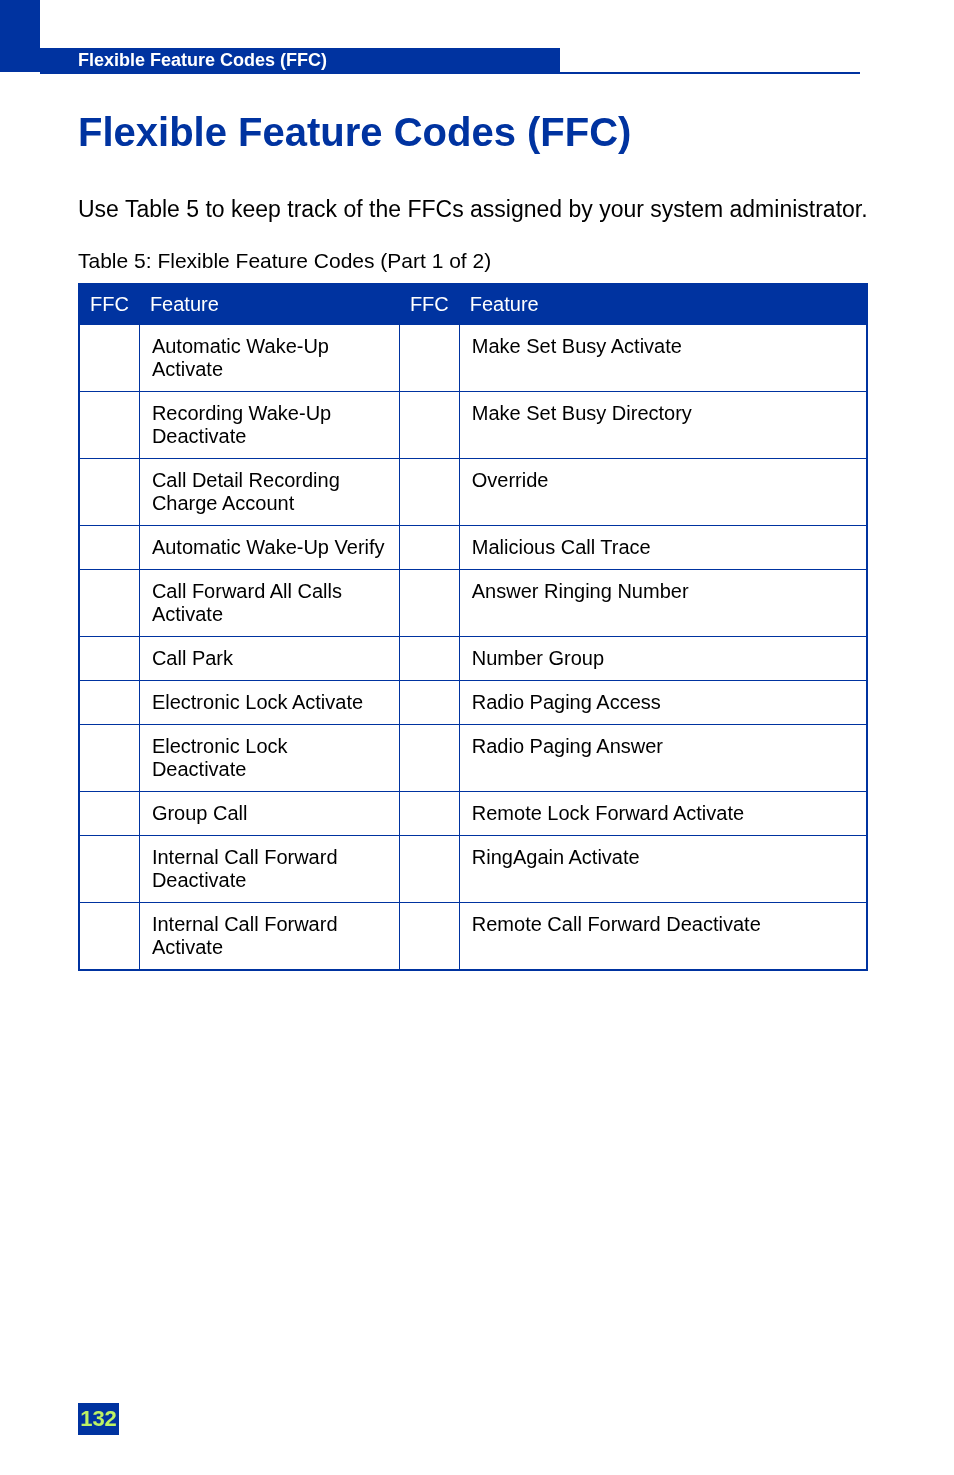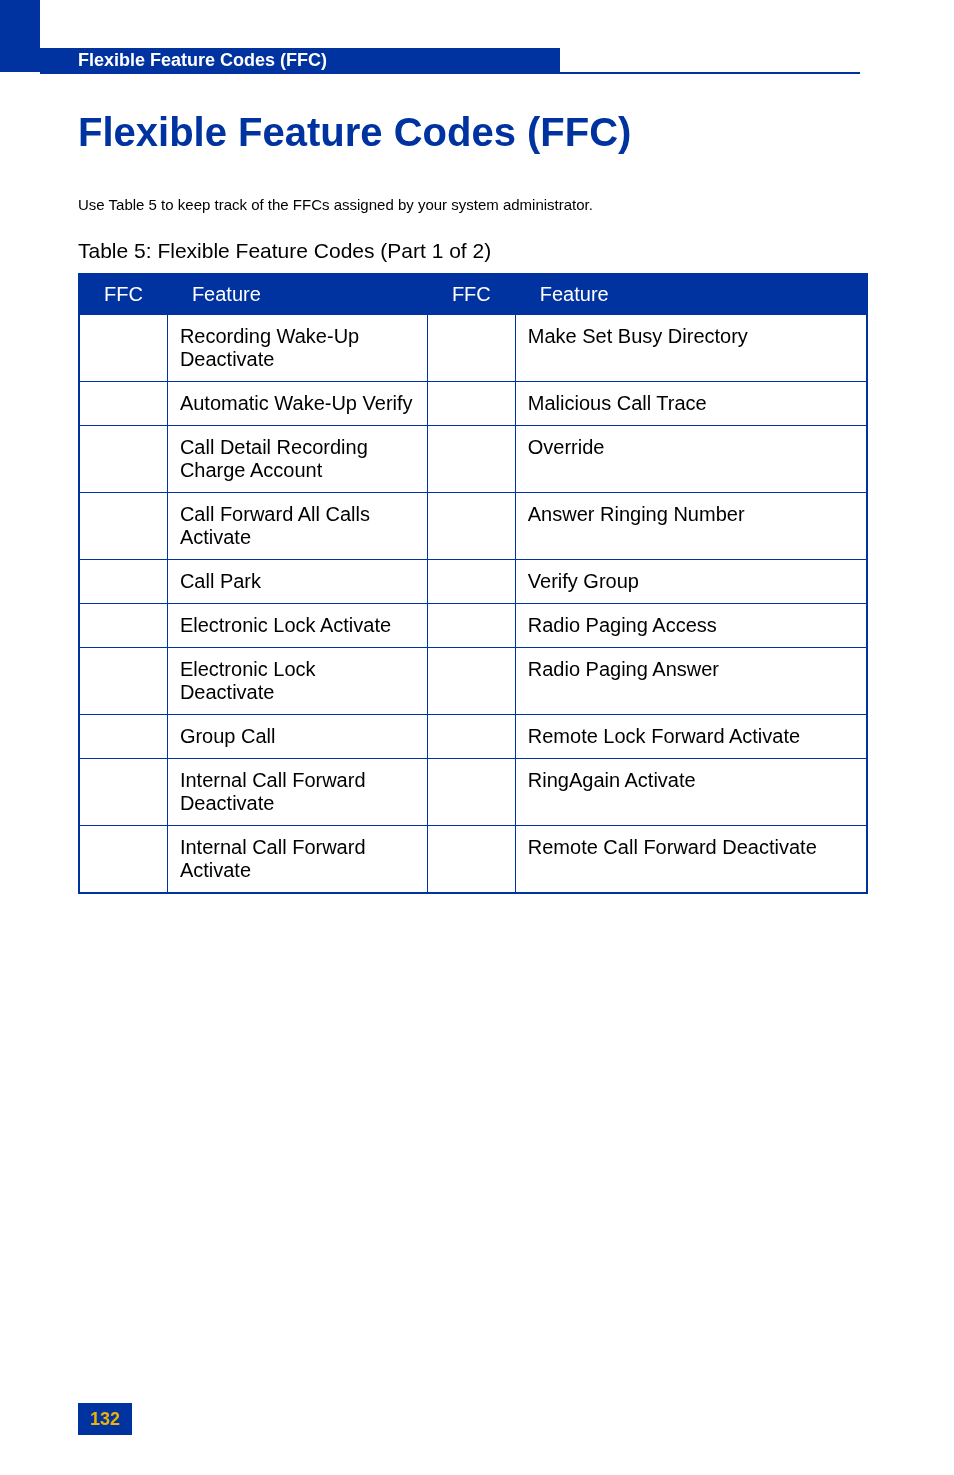--- a/index.html
+++ b/index.html
@@ -47,21 +47,21 @@
   .title {
     color: #0033a0;
     font-family: Arial, Helvetica, sans-serif;
     font-weight: 900;
     font-size: 40px;
     letter-spacing: 0px;
     margin-bottom: 40px;
     margin-top: 10px;
   }
   .intro {
-    font-size: 15px;
+    font-size: 23px;
     line-height: 1.3;
     margin-bottom: 24px;
     font-family: Arial, Helvetica, sans-serif;
   }
   .table-caption {
     font-family: Arial, Helvetica, sans-serif;
     font-weight: 400;
     font-size: 21px;
     margin-bottom: 10px;
   }
@@ -70,44 +70,44 @@
     width: 100%;
     border: 2px solid #0033a0;
   }
   table.ffc th {
     background: #0033a0;
     color: #fff;
     font-family: Arial, Helvetica, sans-serif;
     font-weight: normal;
     text-align: left;
     font-size: 20px;
-    padding: 8px 24px;
+    padding: 8px 10px;
     border: 1px solid #0033a0;
   }
   table.ffc td {
     border: 1px solid #0033a0;
     padding: 10px 12px;
     font-size: 20px;
     font-family: Arial, Helvetica, sans-serif;
     vertical-align: top;
   }
   .col-ffc { width: 56px; }
   .col-feature-1 { width: 260px; }
   .col-ffc-2 { width: 56px; }
   .page-num {
     position: absolute;
     bottom: 40px;
     left: 78px;
-    width: 54px;
+    width: 41px;
     height: 32px;
     background: #0033a0;
-    color: #eab308;
+    color: #bef264;
     text-align: center;
     font-weight: bold;
-    font-size: 18px;
+    font-size: 22px;
     line-height: 32px;
     font-family: Arial, Helvetica, sans-serif;
   }
 </style>
 </head>
 <body>
 
 <div class="top-blue-bar"></div>
 <div class="header-bar">Flexible Feature Codes (FFC)</div>
 <div class="header-underline"></div>
@@ -122,47 +122,53 @@
       <tr>
         <th class="col-ffc">FFC</th>
         <th class="col-feature-1">Feature</th>
         <th class="col-ffc-2">FFC</th>
         <th>Feature</th>
       </tr>
     </thead>
     <tbody>
       <tr>
         <td></td>
+        <td>Automatic Wake-Up Activate</td>
+        <td></td>
+        <td>Make Set Busy Activate</td>
+      </tr>
+      <tr>
+        <td></td>
         <td>Recording Wake-Up Deactivate</td>
         <td></td>
         <td>Make Set Busy Directory</td>
       </tr>
       <tr>
         <td></td>
+        <td>Call Detail Recording Charge Account</td>
+        <td></td>
+        <td>Override</td>
+      </tr>
+      <tr>
+        <td></td>
         <td>Automatic Wake-Up Verify</td>
         <td></td>
         <td>Malicious Call Trace</td>
       </tr>
       <tr>
         <td></td>
-        <td>Call Detail Recording Charge Account</td>
-        <td></td>
-        <td>Override</td>
-      </tr>
-      <tr>
-        <td></td>
         <td>Call Forward All Calls Activate</td>
         <td></td>
         <td>Answer Ringing Number</td>
       </tr>
       <tr>
         <td></td>
         <td>Call Park</td>
         <td></td>
-        <td>Verify Group</td>
+        <td>Number Group</td>
       </tr>
       <tr>
         <td></td>
         <td>Electronic Lock Activate</td>
         <td></td>
         <td>Radio Paging Access</td>
       </tr>
       <tr>
         <td></td>
         <td>Electronic Lock Deactivate</td>

